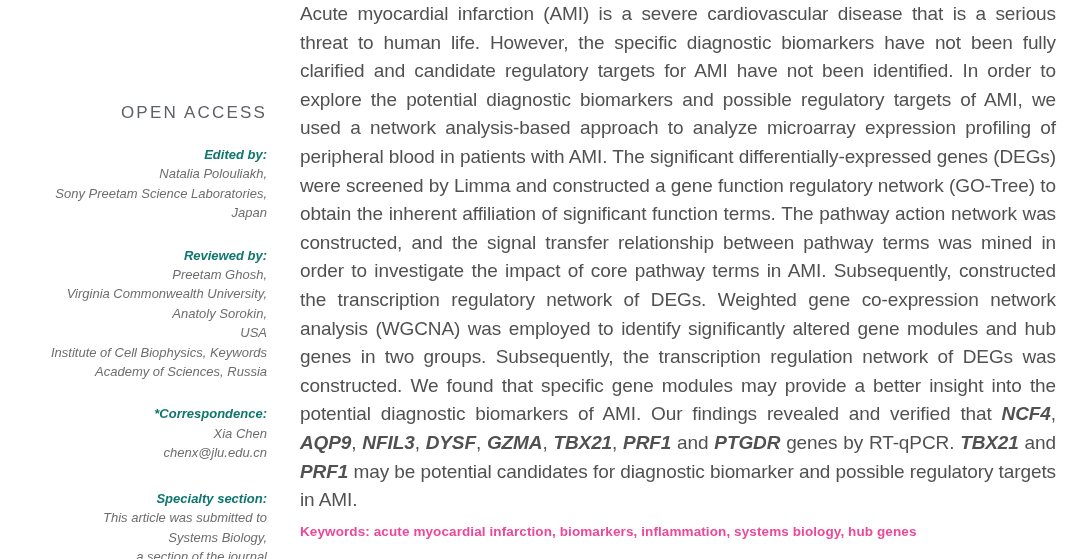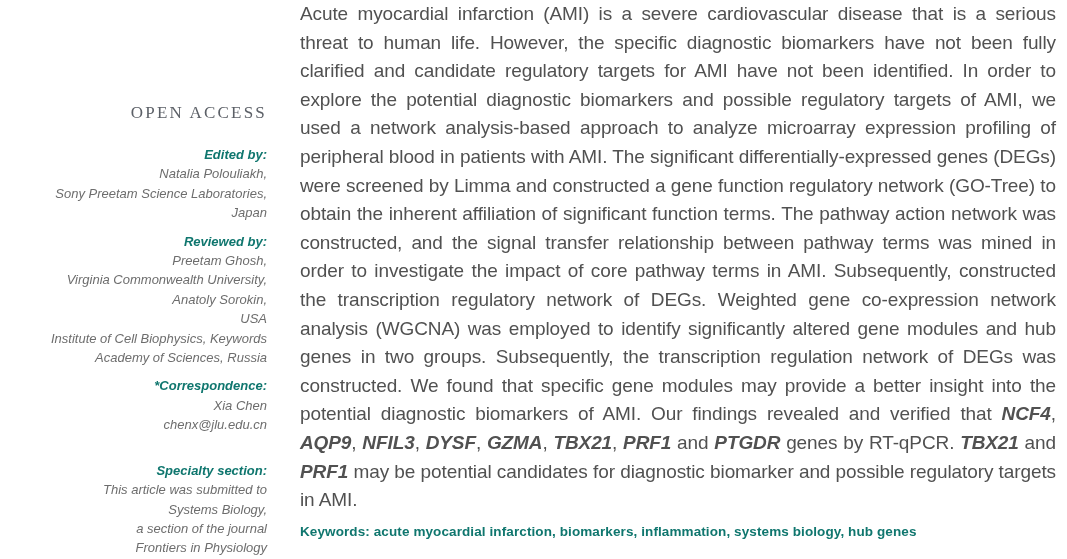--- a/index.html
+++ b/index.html
@@ -13,53 +13,53 @@
     background: #ffffff; overflow: hidden;
   }
 
   
   .sidebar {
     position: absolute; top: 0; left: 0; width: 267px;
     text-align: right;
   }
   .open-access {
     margin-top: 103px;
-    font-family: Liberation Serif, serif;
+    font-family: Liberation Sans, sans-serif;
     font-size: 17px;
     letter-spacing: 2.2px;
     color: #5c6067;
   }
   .groups { margin-top: 22px; }
   .group {
     font-style: italic;
     font-size: 13px;
     line-height: 19.4px;
     color: #6d6d6d;
   }
-  .group + .group { margin-top: 9px; }
+  .group + .group { margin-top: 23px; }
   .group:nth-child(3) { }
   .group:nth-child(4) { margin-top: 26px; }
   .group .heading { font-weight: 700; color: #0f766e; }
 
   
   .main { position: absolute; top: 0; left: 300px; width: 756px; }
   .abstract {
     font-size: 19px;
     line-height: 28.6px;
     letter-spacing: -0.1px;
     color: #515151;
     text-align: justify;
   }
   .abstract em { font-style: italic; font-weight: bold; }
   .keywords {
     margin-top: 9px;
     font-size: 13.5px;
     font-weight: 700;
     letter-spacing: 0.1px;
-    color: #0f766e;
+    color: #ec4899;
   }
 </style>
 </head>
 <body>
 
 <div class="page">
 
   <div class="sidebar">
     <div class="open-access">OPEN ACCESS</div>
     <div class="groups">

